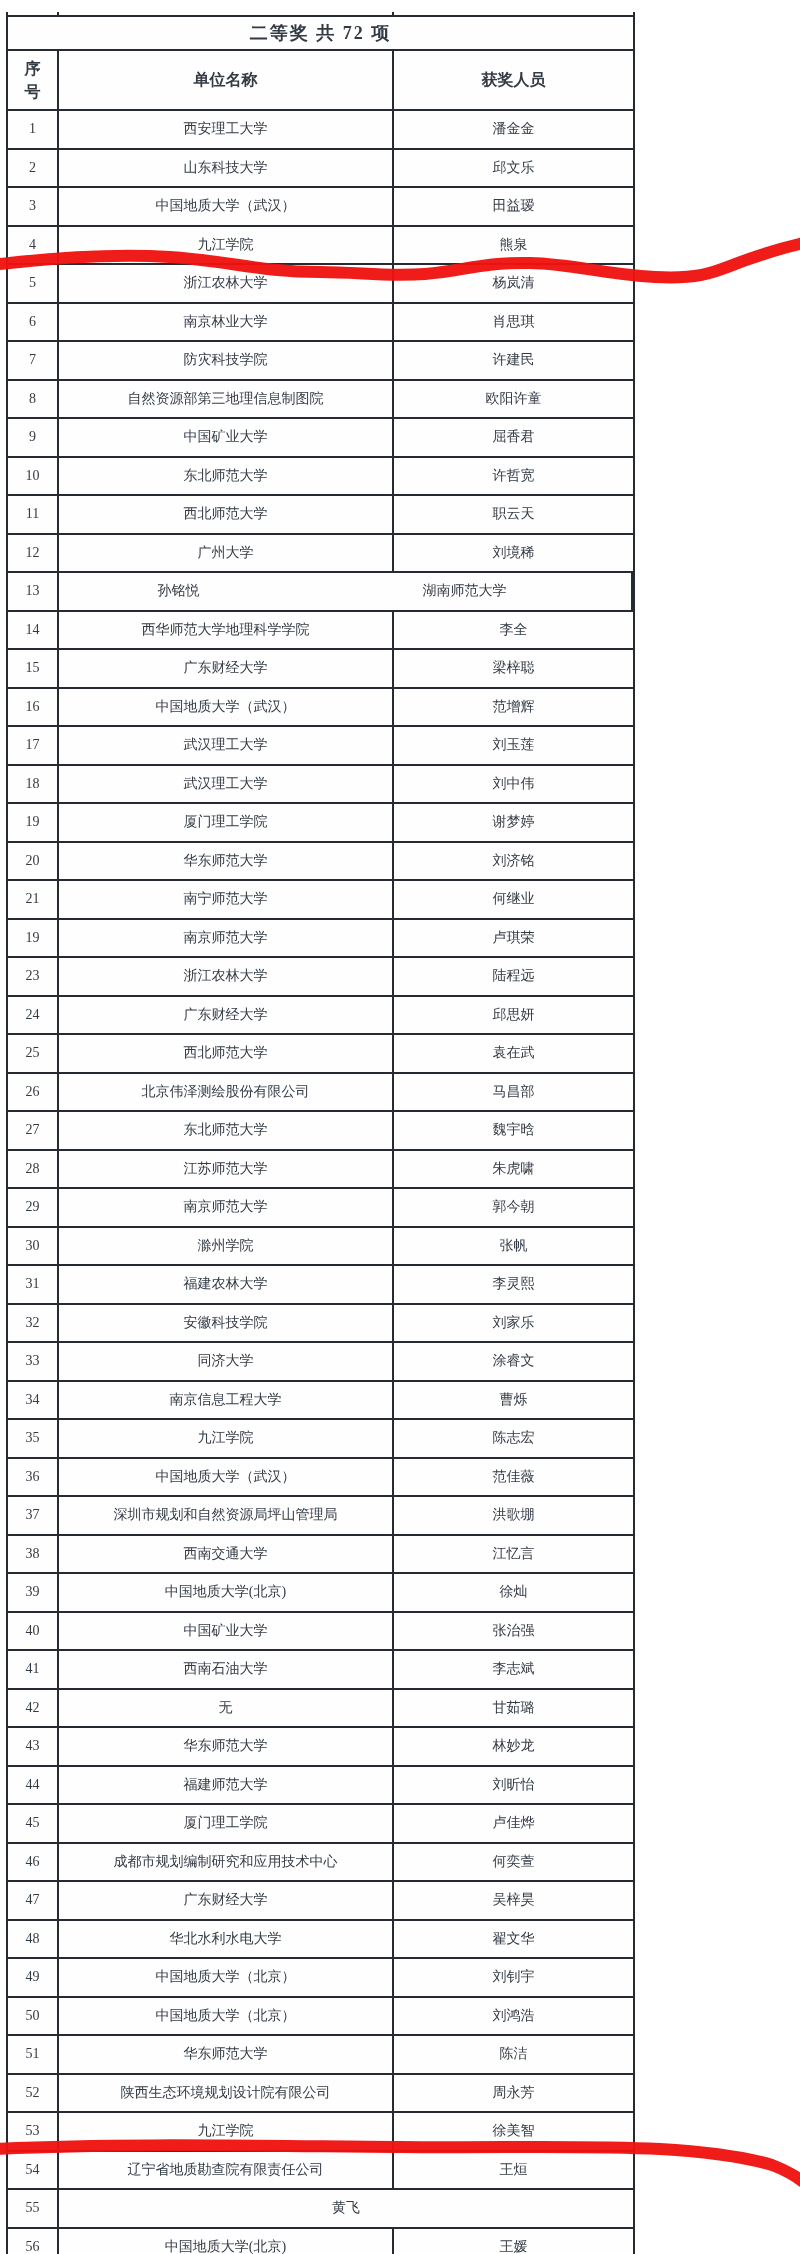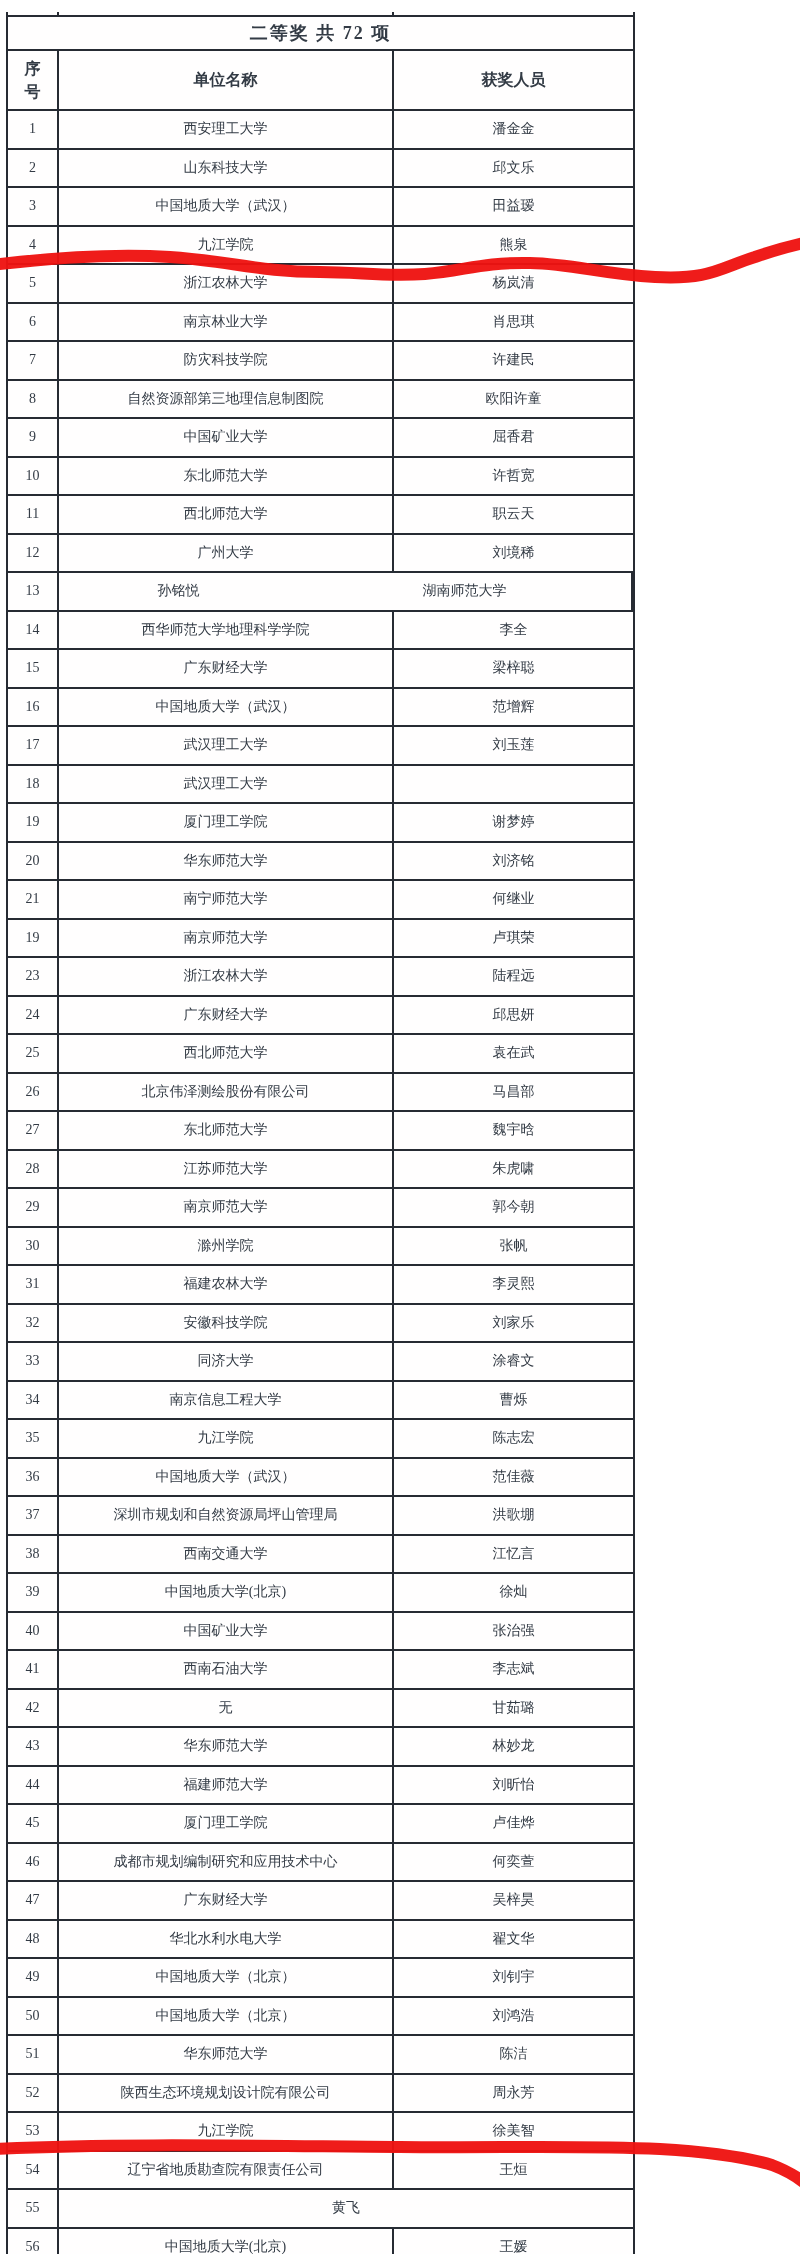--- a/index.html
+++ b/index.html
@@ -217,20 +217,21 @@
         <div class="cell col-winner">范增辉</div>
       </div>
         <div class="row">
         <div class="cell col-no">17</div>
         <div class="cell col-org">武汉理工大学</div>
         <div class="cell col-winner">刘玉莲</div>
       </div>
         <div class="row">
         <div class="cell col-no">18</div>
         <div class="cell col-org">武汉理工大学</div>
+        <div class="cell col-winner">刘中伟</div>
       </div>
         <div class="row">
         <div class="cell col-no">19</div>
         <div class="cell col-org">厦门理工学院</div>
         <div class="cell col-winner">谢梦婷</div>
       </div>
         <div class="row">
         <div class="cell col-no">20</div>
         <div class="cell col-org">华东师范大学</div>
         <div class="cell col-winner">刘济铭</div>

